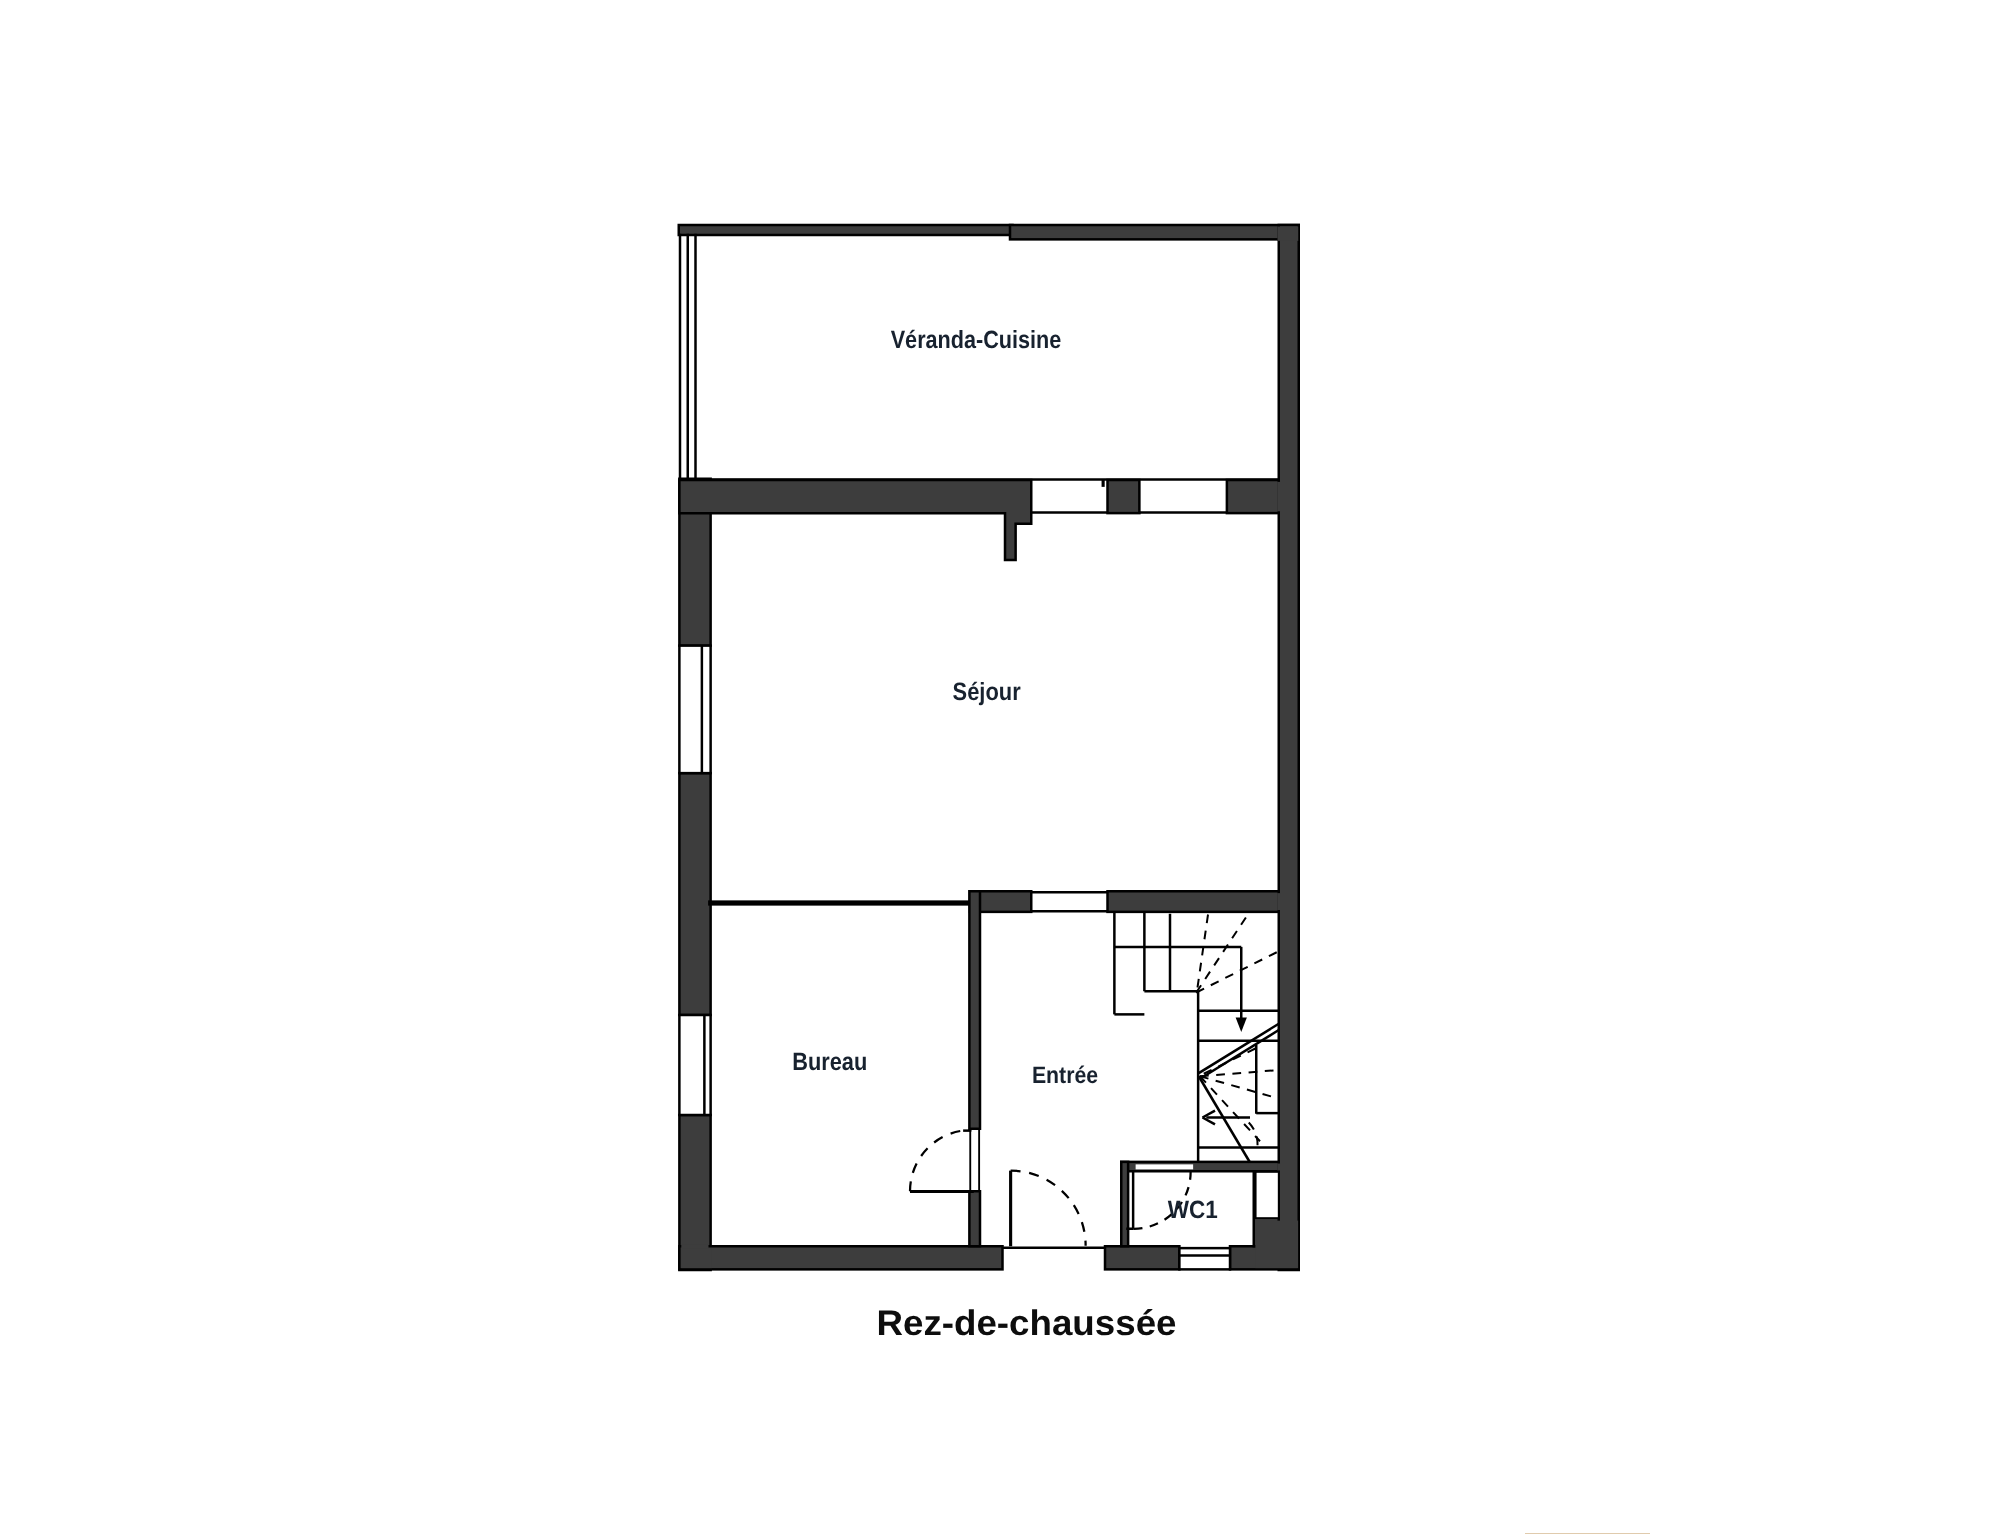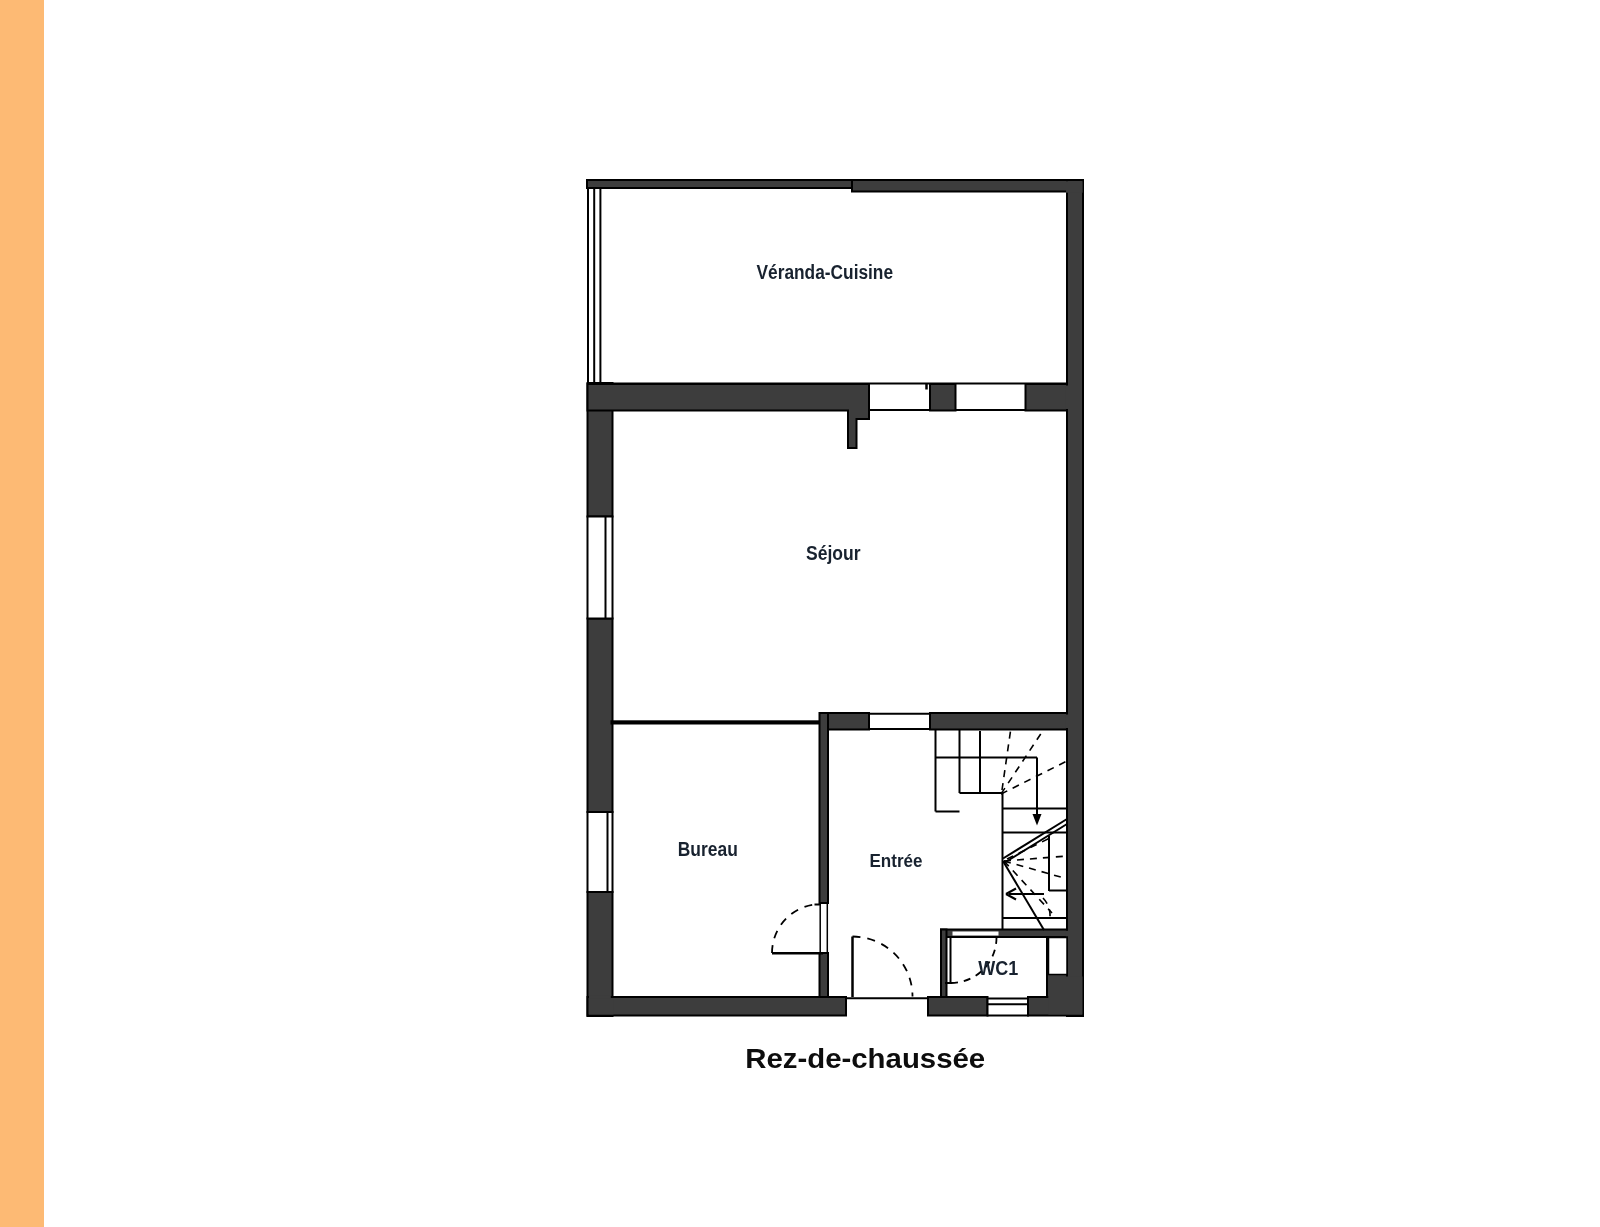--- a/index.html
+++ b/index.html
@@ -1,16 +1,16 @@
 <!DOCTYPE html>
 <html><head>
 <meta charset="utf-8">
 <style>
   html,body{margin:0;padding:0;background:#fff;}
-  .page{position:relative;width:1320px;height:1227px;background:#fdba74;overflow:hidden;padding-left:44px;}
+  .page{position:relative;width:1320px;height:1227px;background:#a16207;overflow:hidden;}
   text{font-family:"Liberation Sans", sans-serif;}
 </style>
 </head>
 <body>
 <div class="page">
 <svg width="1600" height="1227" viewBox="0 0 1600 1227" xmlns="http://www.w3.org/2000/svg">
 
 <rect x="0" y="0" width="1600" height="1227" fill="#ffffff"></rect>
 
 <rect x="557" y="191" width="466" height="192" fill="#ffffff"></rect>

